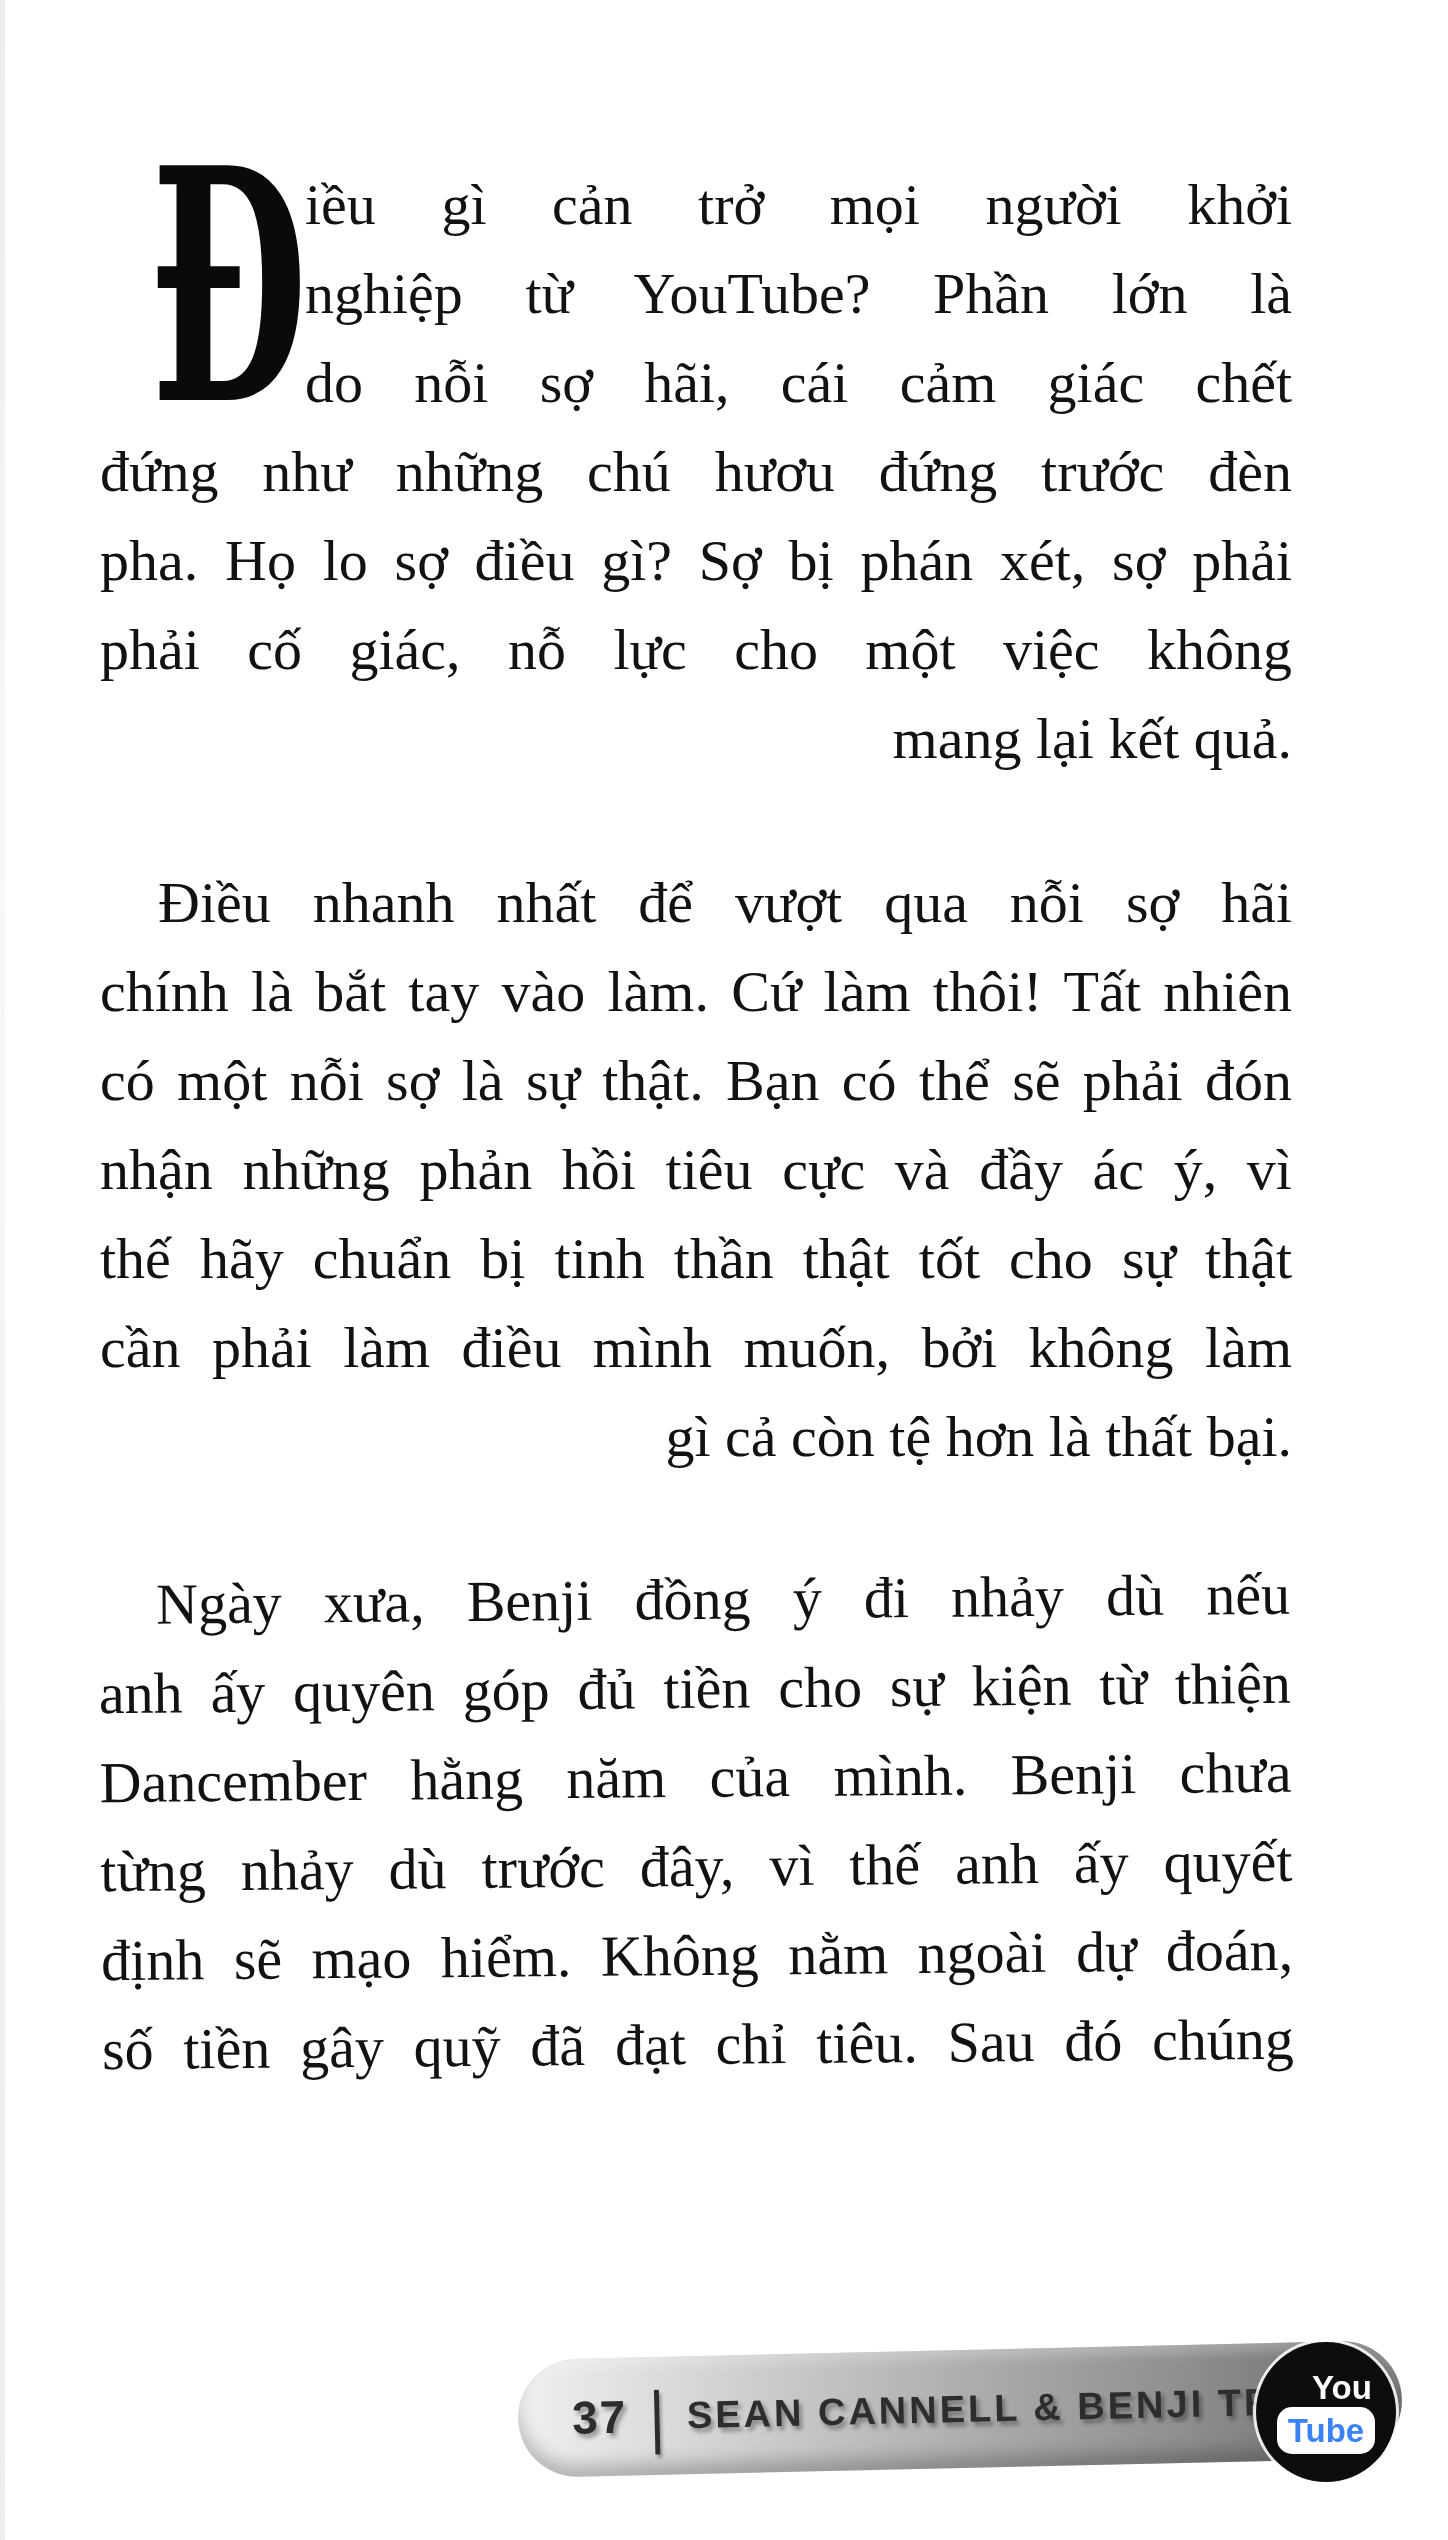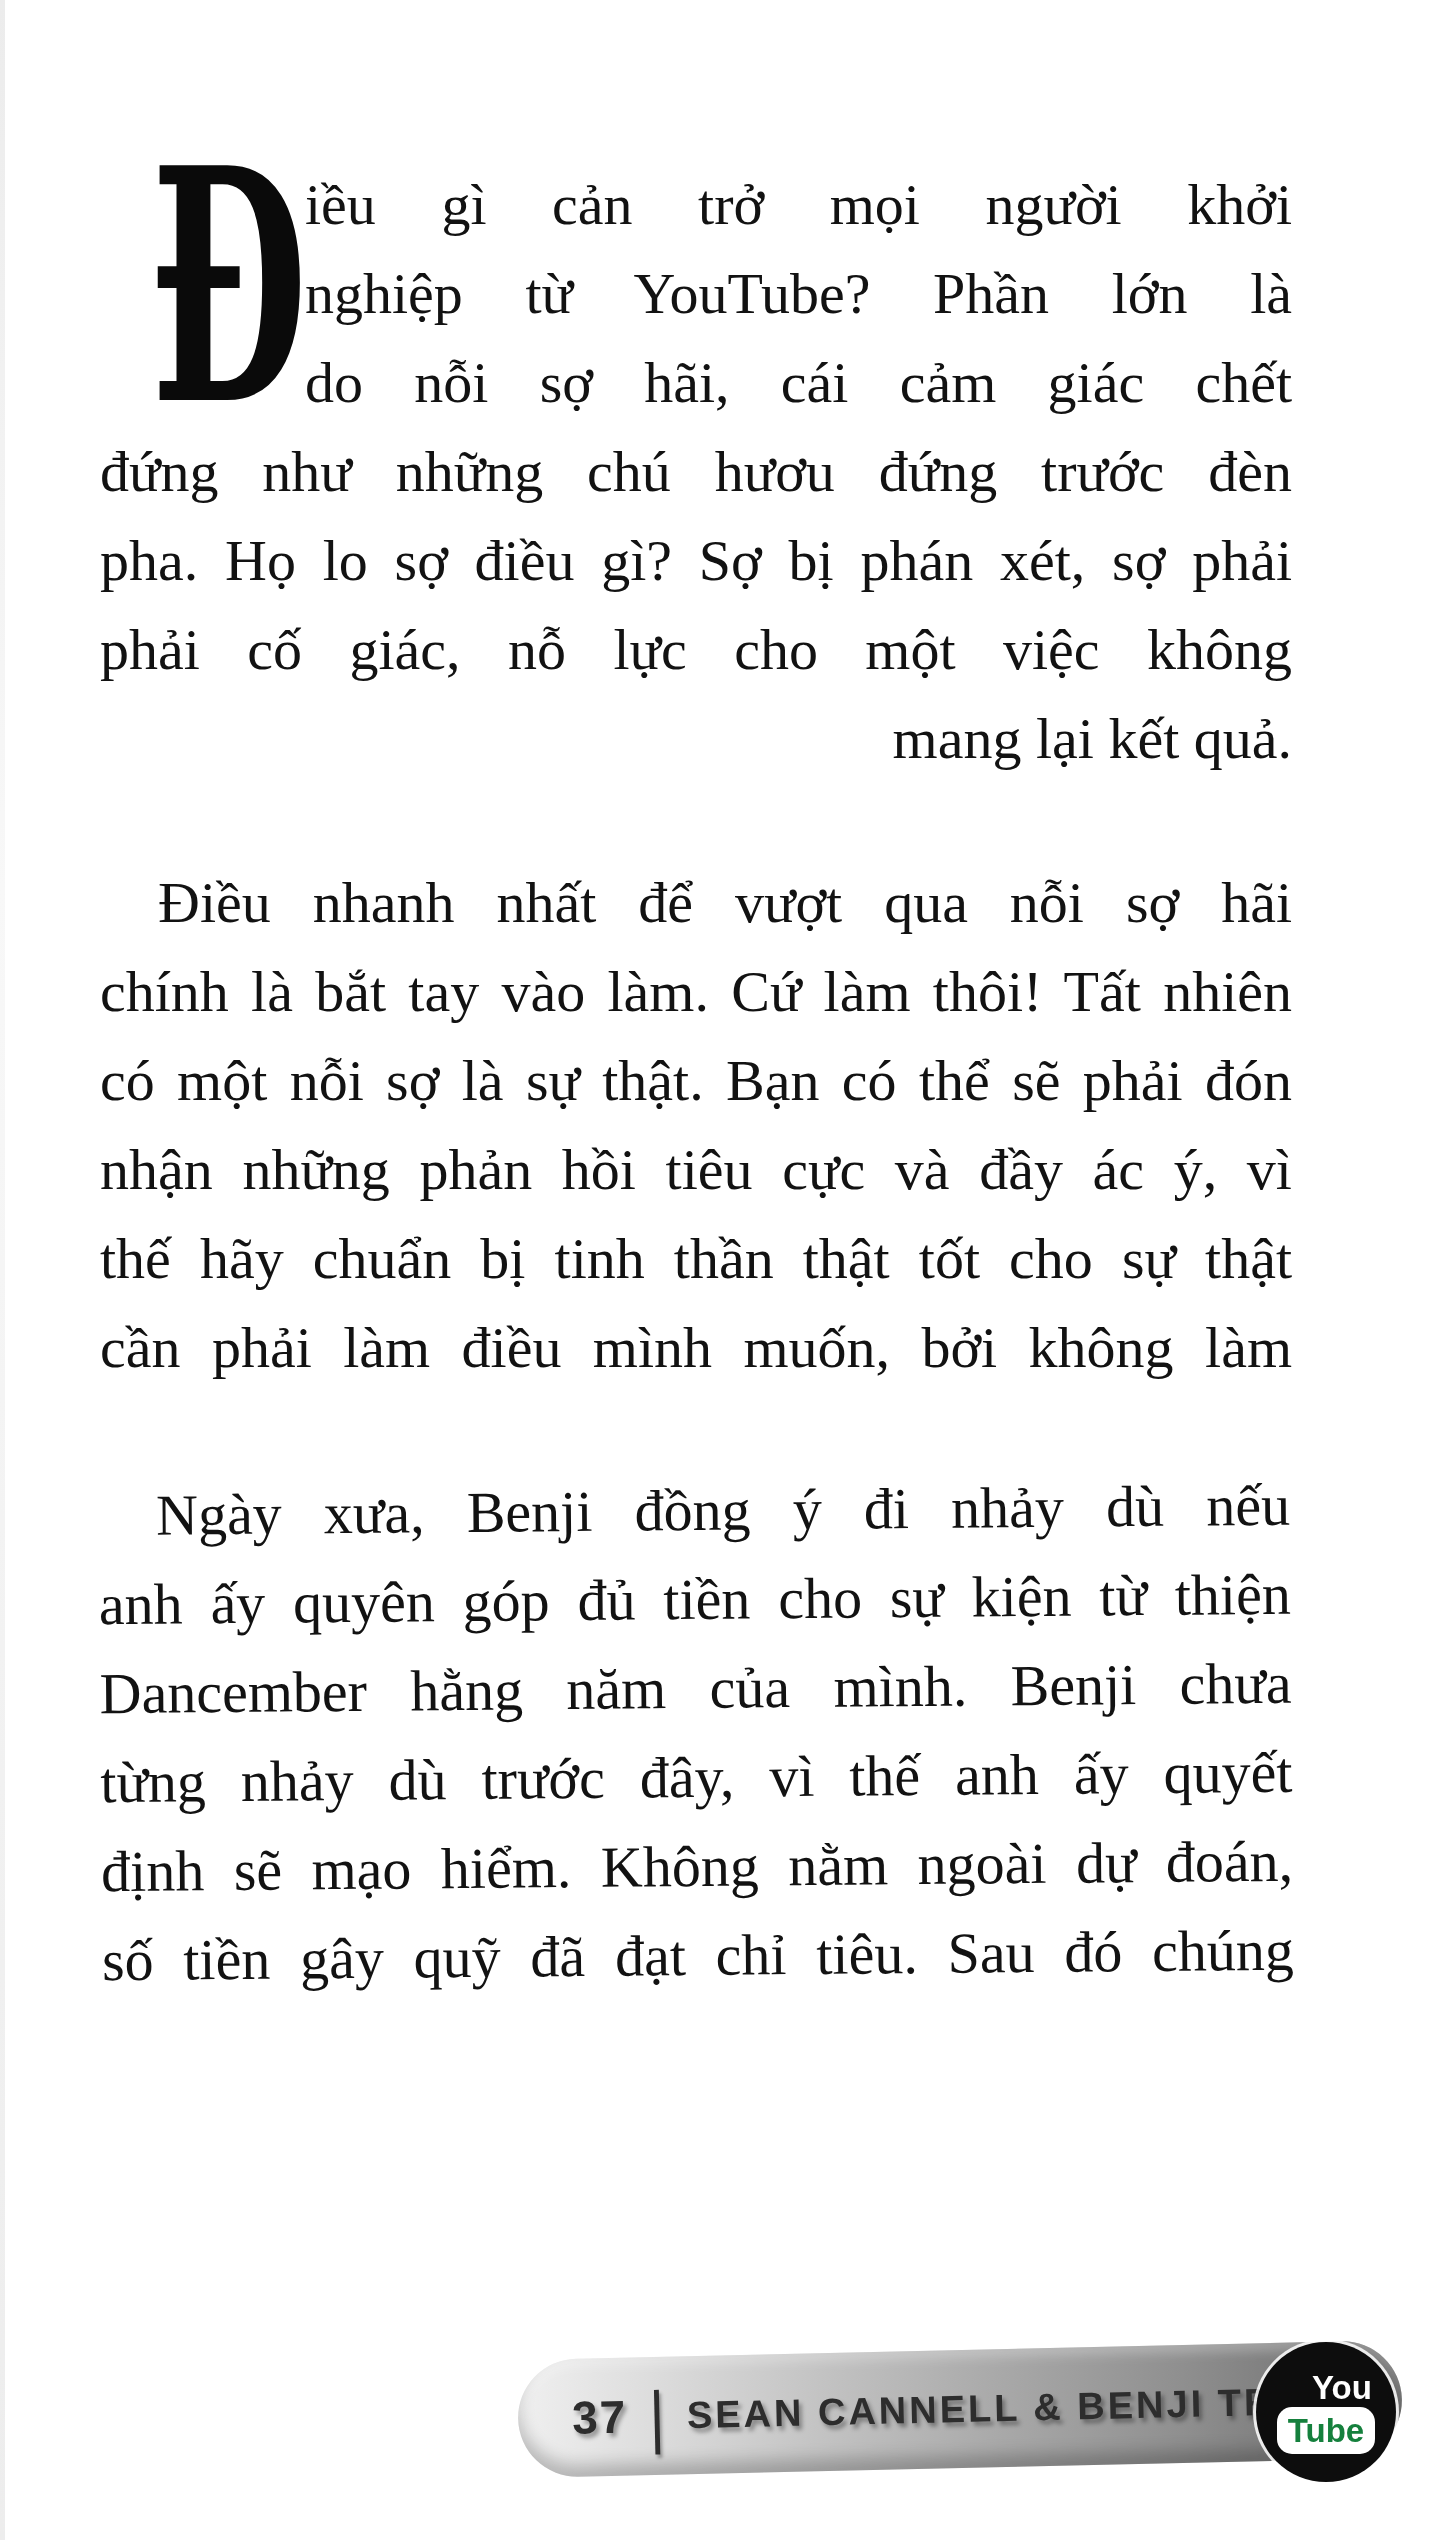--- a/index.html
+++ b/index.html
@@ -127,21 +127,21 @@
   .yt-you {
     color: #ffffff;
     font-family: "Liberation Sans", sans-serif;
     font-weight: bold;
     font-size: 33px;
     line-height: 1;
     margin-left: 32px;
   }
   .yt-tube {
     background: #ffffff;
-    color: #15803d;
+    color: #3b82f6;
     font-family: "Liberation Sans", sans-serif;
     font-weight: bold;
     font-size: 33px;
     line-height: 1;
     padding: 7px 11px;
     border-radius: 15px;
     text-align: center;
   }
 </style>
 </head>
@@ -165,20 +165,21 @@
       <div class="line">mang lại kết quả.</div>
     </section>
 
     <section class="para para-2">
       <div class="line just indent">Điều nhanh nhất để vượt qua nỗi sợ hãi</div>
       <div class="line just">chính là bắt tay vào làm. Cứ làm thôi! Tất nhiên</div>
       <div class="line just">có một nỗi sợ là sự thật. Bạn có thể sẽ phải đón</div>
       <div class="line just">nhận những phản hồi tiêu cực và đầy ác ý, vì</div>
       <div class="line just">thế hãy chuẩn bị tinh thần thật tốt cho sự thật</div>
       <div class="line just">cần phải làm điều mình muốn, bởi không làm</div>
+      <div class="line">gì cả còn tệ hơn là thất bại.</div>
     </section>
 
     <section class="para para-3">
       <div class="line just indent">Ngày xưa, Benji đồng ý đi nhảy dù nếu</div>
       <div class="line just">anh ấy quyên góp đủ tiền cho sự kiện từ thiện</div>
       <div class="line just">Dancember hằng năm của mình. Benji chưa</div>
       <div class="line just">từng nhảy dù trước đây, vì thế anh ấy quyết</div>
       <div class="line just">định sẽ mạo hiểm. Không nằm ngoài dự đoán,</div>
       <div class="line just">số tiền gây quỹ đã đạt chỉ tiêu. Sau đó chúng</div>
     </section>

